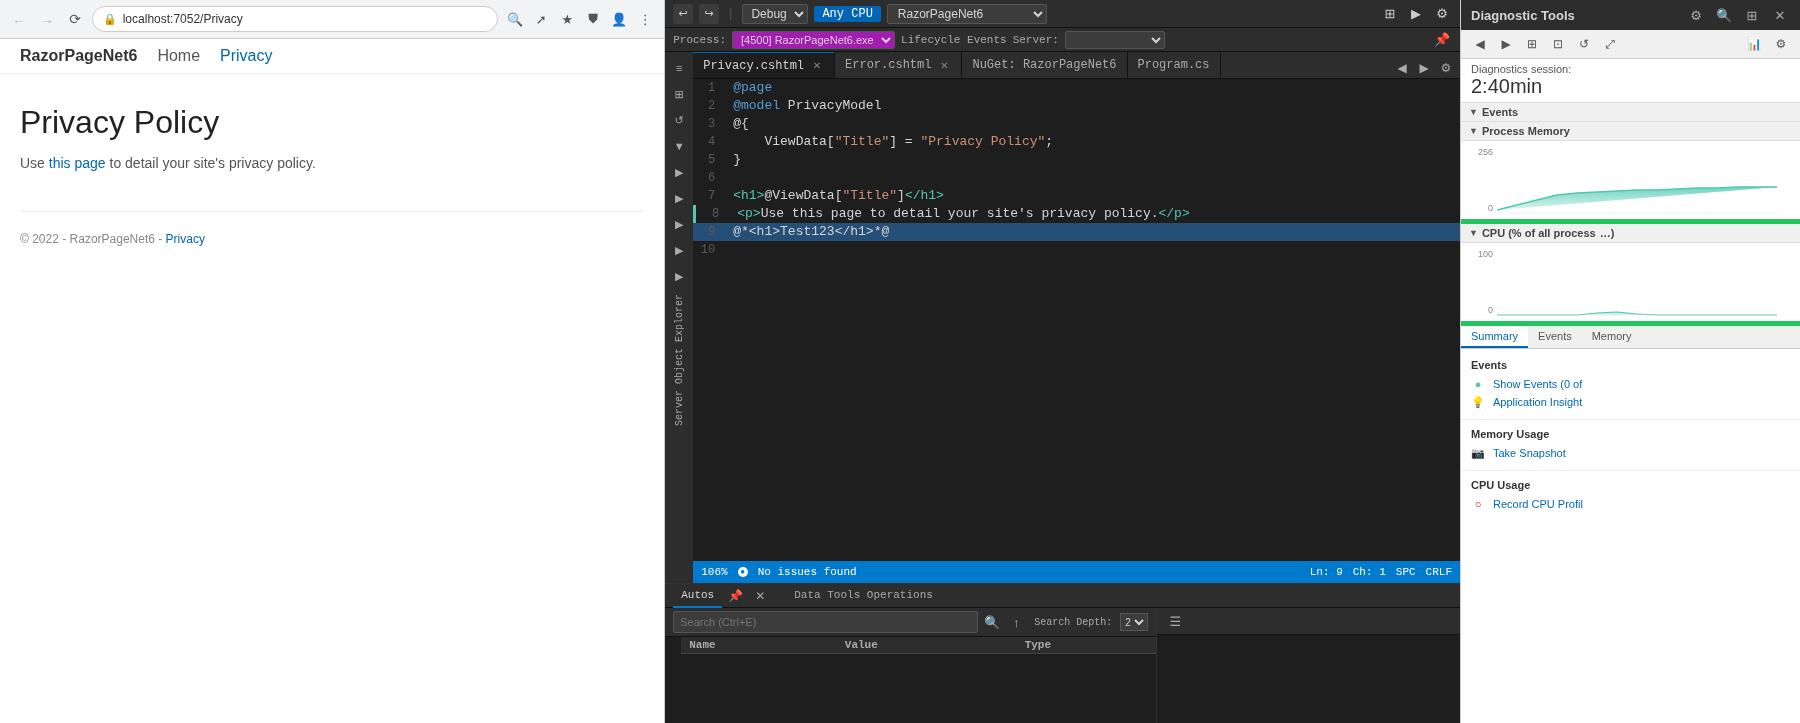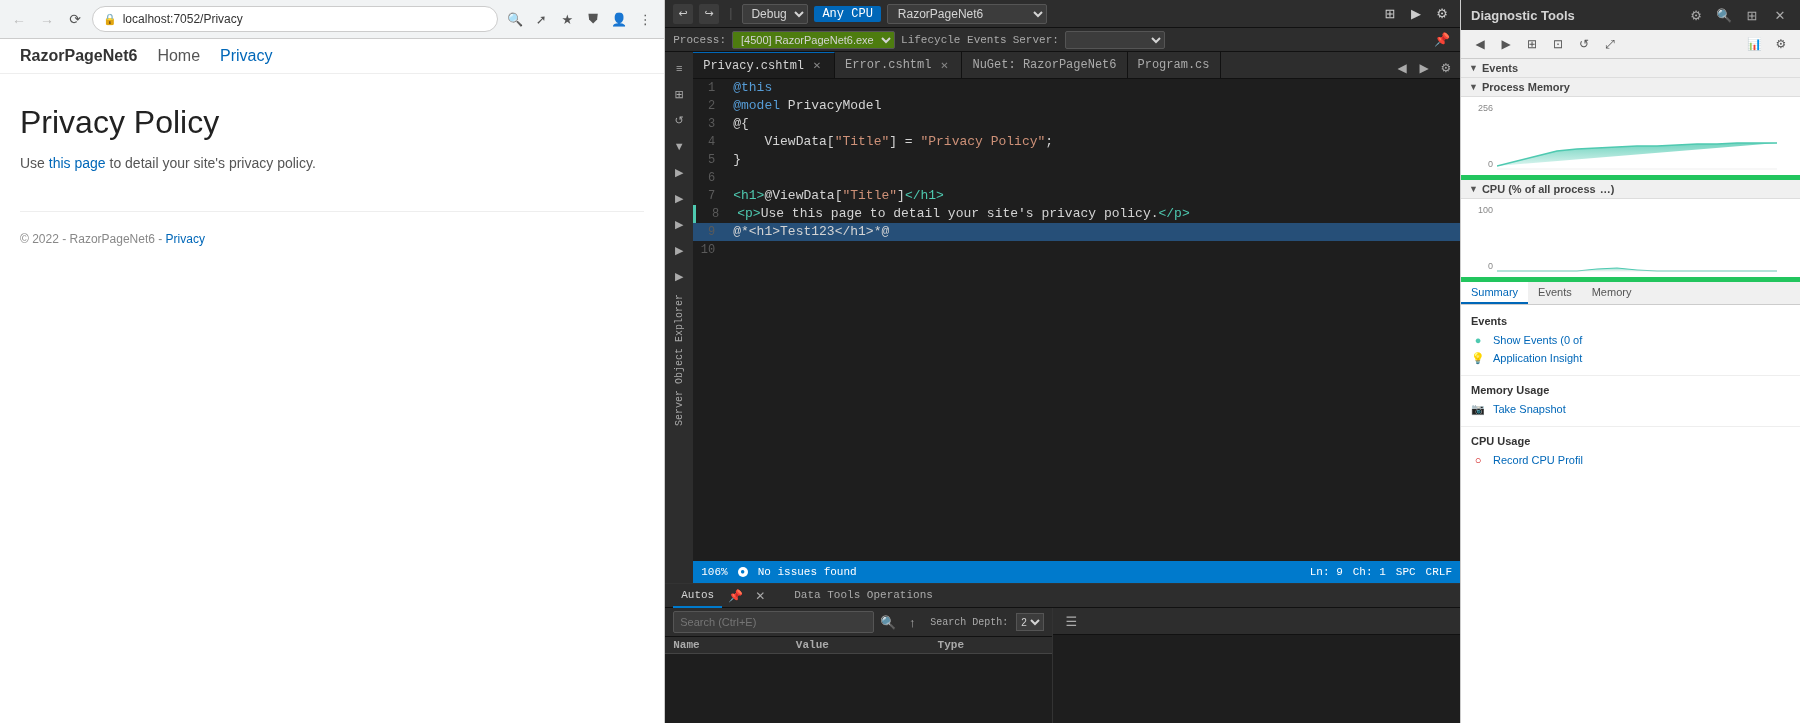--- a/index.html
+++ b/index.html
@@ -174,21 +174,21 @@
       display: flex;
       align-items: center;
       padding: 0 8px;
       font-size: 11px;
       gap: 6px;
       border-bottom: 1px solid #111;
       flex-shrink: 0;
     }
     .process-label { color: #aaa; }
     .process-dropdown {
-      background: #4d7c0f;
+      background: #a21caf;
       border: 1px solid #555;
       color: #d4d4d4;
       font-size: 11px;
       padding: 1px 4px;
       height: 18px;
       border-radius: 2px;
     }
     .lifecycle-label { color: #aaa; }
     .thread-label { color: #aaa; }
     .thread-dropdown {
@@ -384,21 +384,21 @@
       border: none; background: transparent; color: #aaa; cursor: pointer;
       font-size: 12px;
     }
     .bottom-content {
       flex: 1;
       display: flex;
       overflow: hidden;
     }
     
     .autos-pane {
-      width: 388px;
+      width: 492px;
       border-right: 1px solid #333;
       display: flex;
       flex-direction: column;
     }
     .autos-header {
       background: #2d2d2d;
       padding: 3px 8px;
       font-size: 11px;
       color: #ccc;
       border-bottom: 1px solid #111;
@@ -415,20 +415,21 @@
       border-radius: 2px;
     }
     .autos-table {
       flex: 1;
       overflow: auto;
     }
     .autos-table table {
       width: 100%;
       border-collapse: collapse;
       font-size: 11px;
+      margin-left: 16px;
     }
     .autos-table th {
       background: #2d2d2d;
       color: #aaa;
       text-align: left;
       padding: 2px 8px;
       border-bottom: 1px solid #444;
       position: sticky; top: 0;
     }
 
@@ -713,21 +714,21 @@
           <button class="tab-action-btn">◀</button>
           <button class="tab-action-btn">▶</button>
           <button class="tab-action-btn">⚙</button>
         </div>
       </div>
 
       <div class="vs-editor">
 
         <div class="code-line">
           <span class="line-num">1</span>
-          <span class="line-content"><span class="kw">@this</span></span>
+          <span class="line-content"><span class="kw">@page</span></span>
         </div>
 
         <div class="code-line">
           <span class="line-num">2</span>
           <span class="line-content"><span class="kw">@model</span><span class="plain"> PrivacyModel</span></span>
         </div>
 
         <div class="code-line">
           <span class="line-num">3</span>
           <span class="line-content"><span class="plain">@{</span></span>
@@ -846,20 +847,24 @@
     <button class="diag-tool-btn">▶</button>
     <button class="diag-tool-btn">⊞</button>
     <button class="diag-tool-btn">⊡</button>
     <button class="diag-tool-btn">↺</button>
     <button class="diag-tool-btn">⤢</button>
     <div class="spacer"></div>
     <button class="diag-tool-btn">📊</button>
     <button class="diag-tool-btn">⚙</button>
   </div>
 
+  <div class="diag-session-info">
+    <div class="diag-session-title">Diagnostics session:</div>
+    <div class="diag-session-time">2:40min</div>
+  </div>
 
   <div class="diag-section">
     <span class="diag-section-caret">▼</span>
     <span>Events</span>
   </div>
 
   <div class="diag-section">
     <span class="diag-section-caret">▼</span>
     <span>Process Memory</span>
   </div>

